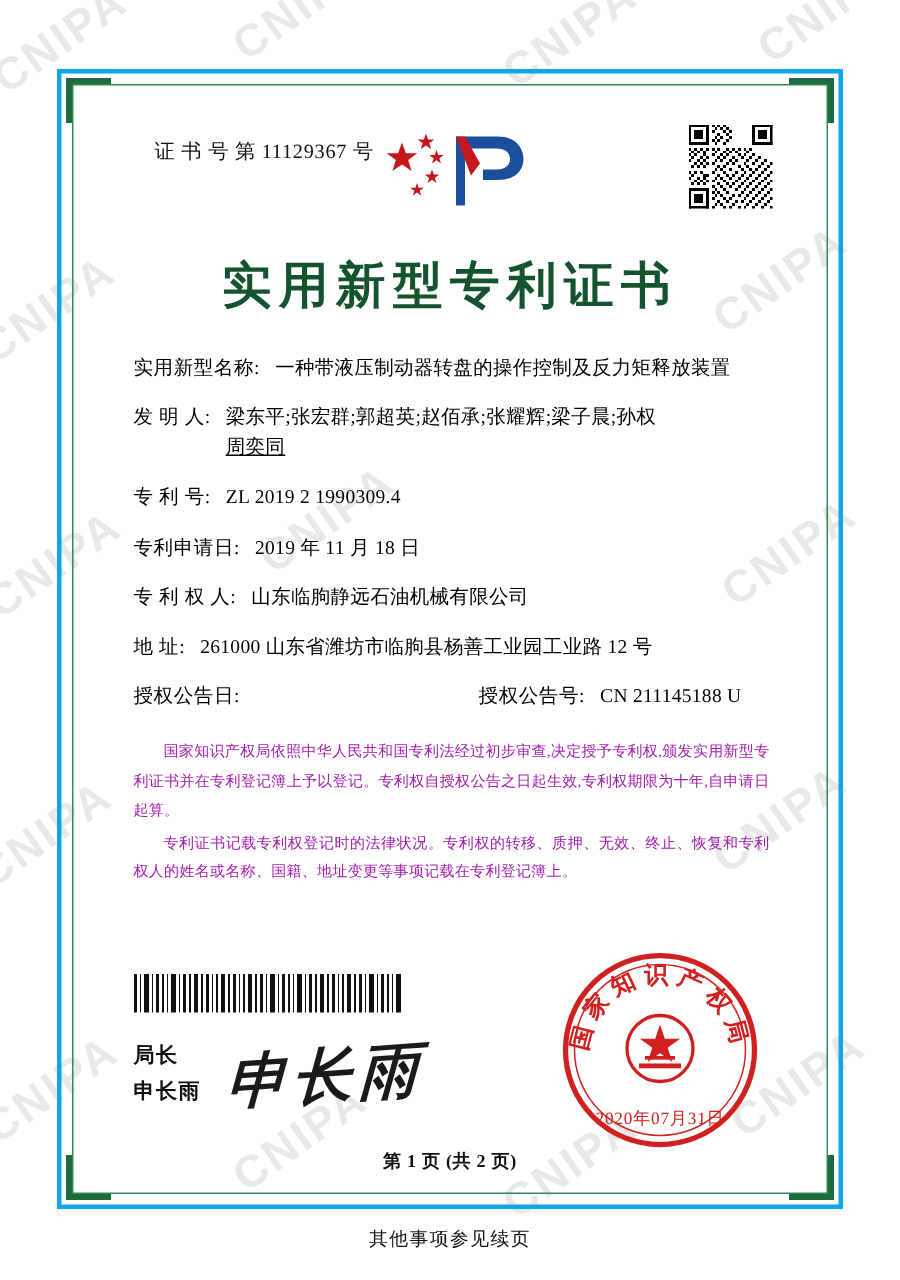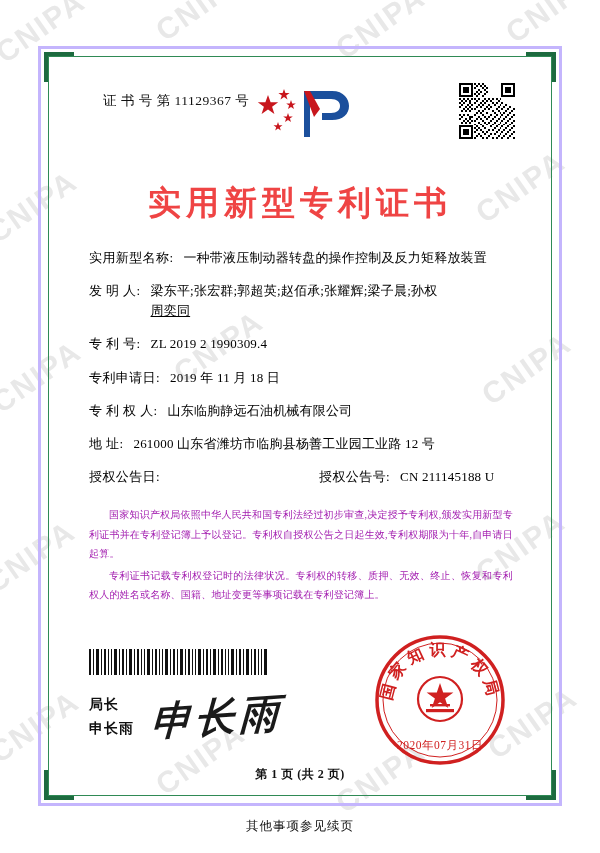--- a/index.html
+++ b/index.html
@@ -34,21 +34,21 @@
     white-space: nowrap;
   }
 
   
   .cert {
     position: absolute;
     left: 38px;
     top: 46px;
     width: 524px;
     height: 760px;
-    border: 3px solid #c4b5fd;
+    border: 3px solid #0ea5e9;
     box-sizing: border-box;
     z-index: 1;
   }
   .cert-inner {
     position: absolute;
     inset: 7px;
     border: 1px solid #2f8a55;
     box-sizing: border-box;
   }
   .corner {
@@ -97,22 +97,22 @@
     width: 56px;
     height: 56px;
   }
 
   
   .title {
     text-align: center;
     font-size: 33px;
     font-weight: bold;
     letter-spacing: 5px;
-    color: #ef4444;
-    margin: 16px 0 22px 0;
+    color: #14532d;
+    margin: 3px 0 22px 0;
     font-family: "Liberation Serif", serif;
   }
 
   
   .fields {
     padding: 0 12px 0 16px;
     font-size: 13px;
     color: #000000;
   }
   .frow {

